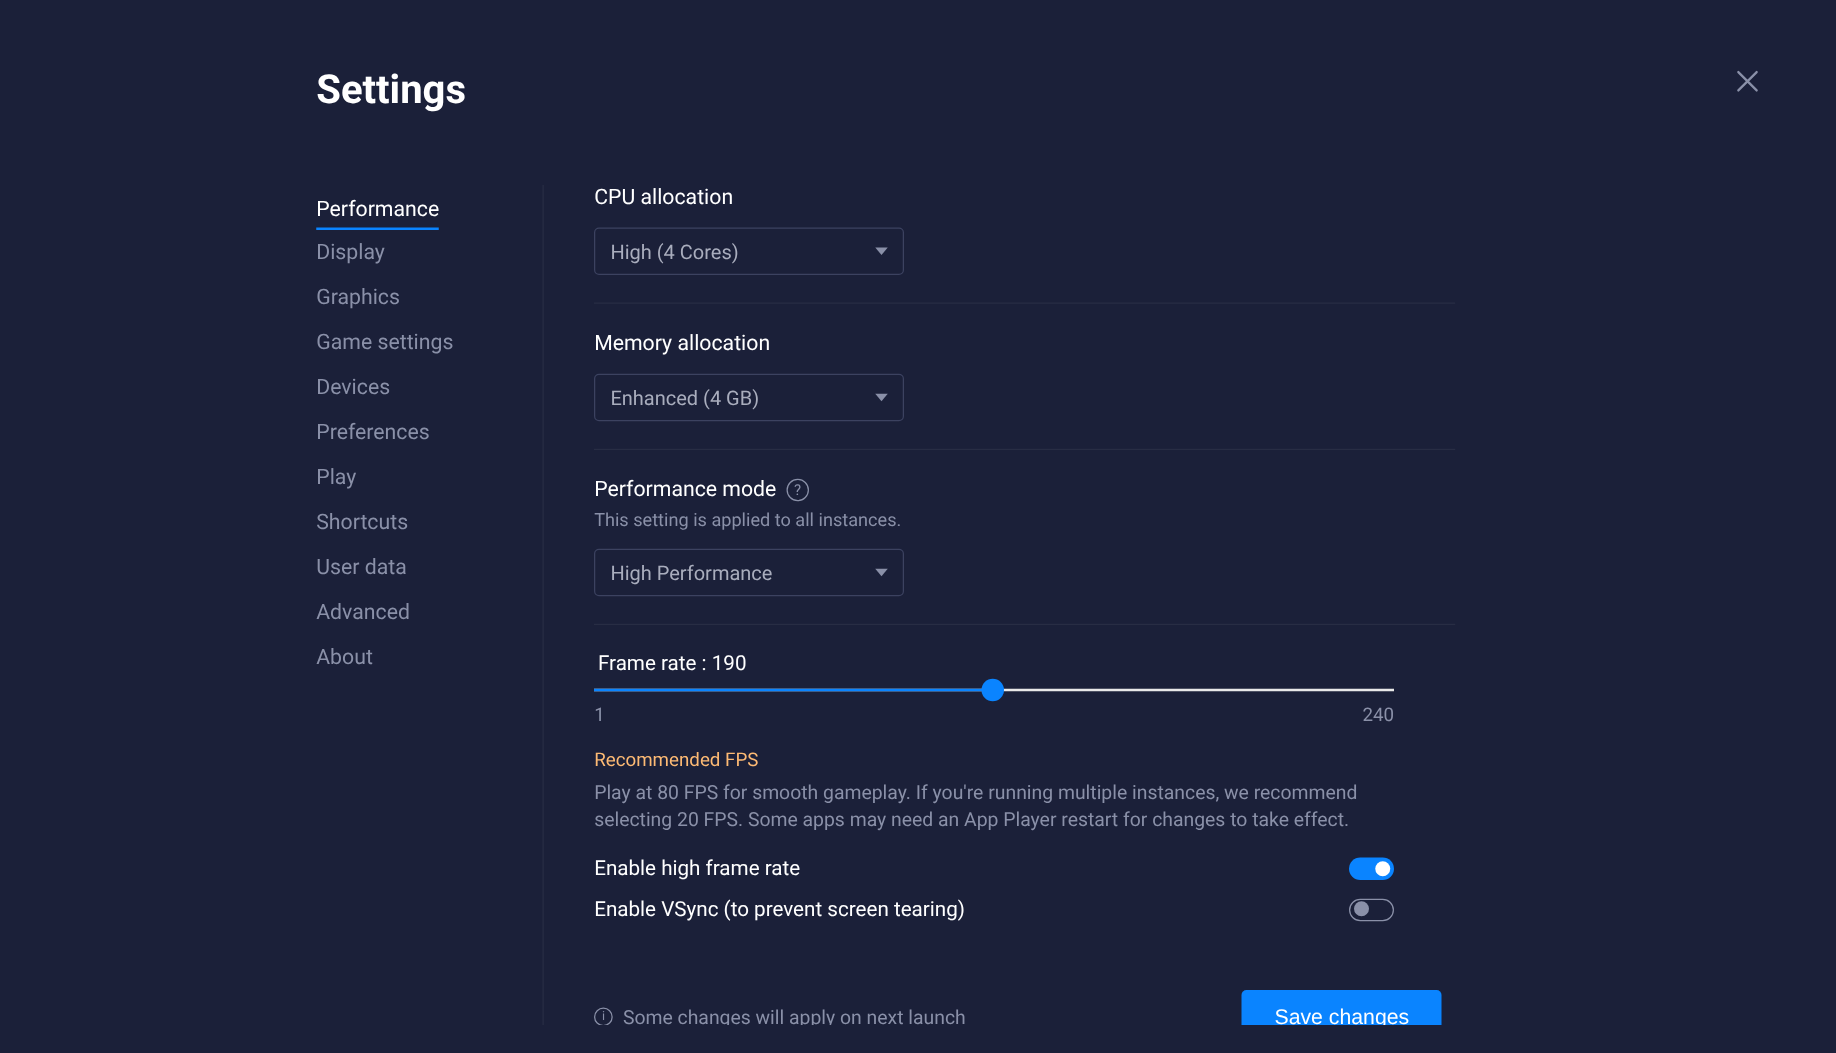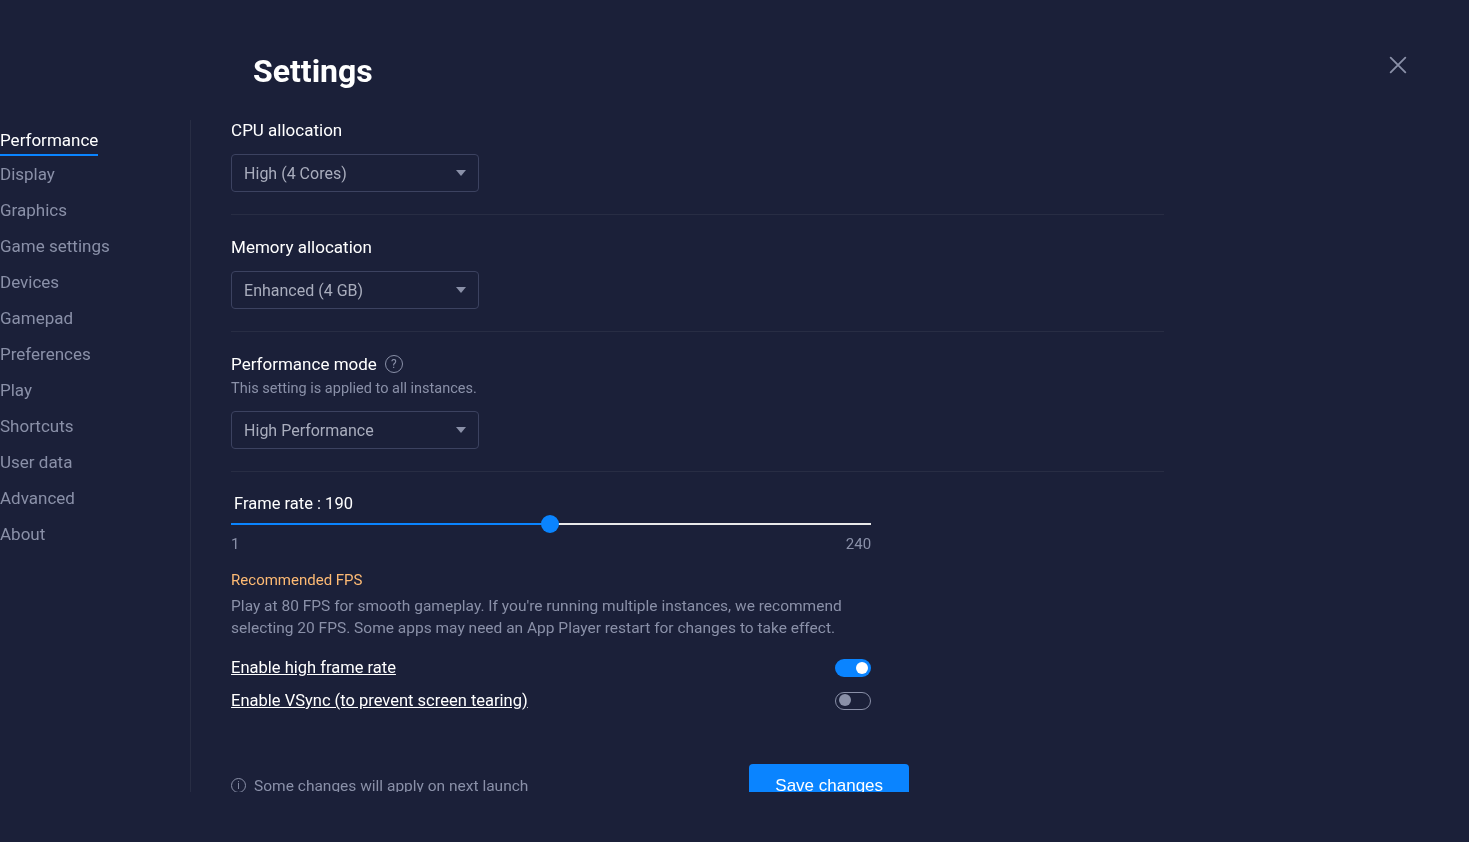--- a/index.html
+++ b/index.html
@@ -29,21 +29,22 @@
   .close-btn {
     position: absolute;
     top: 54px;
     right: 60px;
     cursor: pointer;
     color: #8a90a8;
   }
   .close-btn svg { width: 22px; height: 22px; }
   .body {
     display: flex;
-    margin-top: 30px;
+    margin-top: 58px;
+    padding-left: 253px;
     height: calc(100% - 170px);
   }
   .sidebar {
     width: 230px;
     border-right: 1px solid rgba(255,255,255,0.06);
     padding-top: 2px;
   }
   .sidebar-item {
     font-size: 17px;
     color: #8a90a8;
@@ -159,24 +160,23 @@
   .rec-desc {
     font-size:15.5px;
     color:#8a90a8;
     margin-top:6px;
     line-height:1.45;
     max-width:640px;
   }
   .toggle-row {
     display:flex;
     justify-content:space-between;
-    align-items:flex-end;
+    align-items:flex-start;
     width:640px;
     margin-top:18px;
-    text-decoration:underline;
   }
   .toggle-label { font-size:16.5px; color:#ffffff; }
   .toggle {
     width:36px; height:18px;
     border-radius:10px;
     position:relative;
     cursor:pointer;
   }
   .toggle .knob {
     position:absolute;
@@ -231,21 +231,20 @@
       </svg>
   </div>
 
   <div class="body">
     <div class="sidebar">
       <div class="sidebar-row"><span class="sidebar-item active">Performance</span></div>
       <div class="sidebar-row"><span class="sidebar-item">Display</span></div>
       <div class="sidebar-row"><span class="sidebar-item">Graphics</span></div>
       <div class="sidebar-row"><span class="sidebar-item">Game settings</span></div>
       <div class="sidebar-row"><span class="sidebar-item">Devices</span></div>
-      <div class="sidebar-row"><span class="sidebar-item">Gamepad</span></div>
       <div class="sidebar-row"><span class="sidebar-item">Preferences</span></div>
       <div class="sidebar-row"><span class="sidebar-item">Play</span></div>
       <div class="sidebar-row"><span class="sidebar-item">Shortcuts</span></div>
       <div class="sidebar-row"><span class="sidebar-item">User data</span></div>
       <div class="sidebar-row"><span class="sidebar-item">Advanced</span></div>
       <div class="sidebar-row"><span class="sidebar-item">About</span></div>
     </div>
 
     <div class="content">
 

